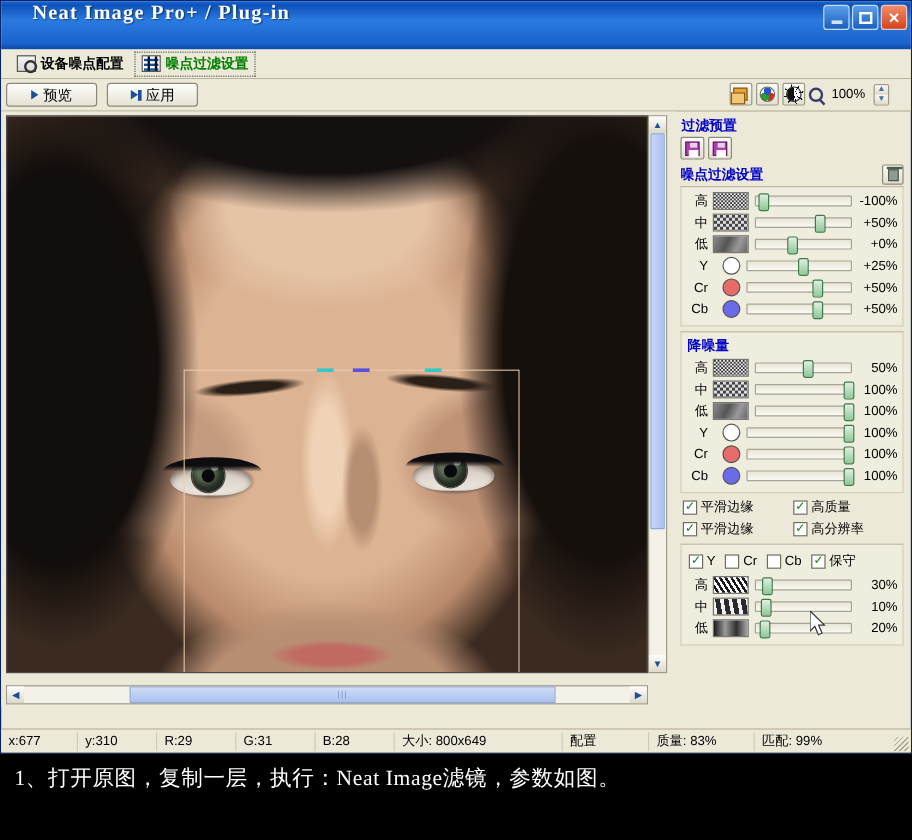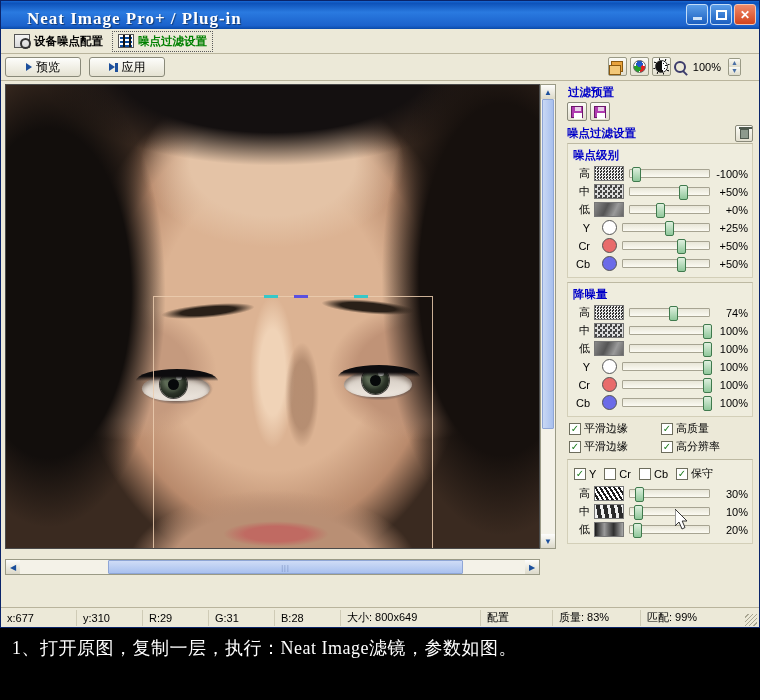--- a/index.html
+++ b/index.html
@@ -14,23 +14,23 @@
   
   #app-window {
     position: absolute; left: 0; top: 0;
     width: 760px; height: 628px;
     background: #ece9d8;
     border: 1px solid #0a246a;
   }
 
   
   #titlebar {
-    height: 28px;
+    height: 40px;
     background: linear-gradient(180deg,#1868d4 0%,#0d52ba 8%,#2a7ae0 40%,#1b62cc 88%,#0a4aa8 100%);
-    display: flex; align-items: flex-end;
+    display: flex; align-items: flex-start;
     padding: 0 2px 0 5px;
     position: relative;
   }
   #titlebar .app-icon {
     width: 17px; height: 17px; margin-right: 4px;
     flex: 0 0 auto;
     position: relative;
   }
   .flower {
     width: 15px; height: 15px; border-radius: 50%;
@@ -513,21 +513,20 @@
       </div>
 
       <div class="section-head">
         <span class="grp-title" style="margin:0">噪点过滤设置</span>
         <span class="trash">
             <span class="bin"></span>
           </span>
       </div>
 
       <div class="grp-box">
-        <div class="grp-title">噪点级别</div>
 
         <div class="srow">
           <span class="slabel">高</span>
           <span class="sthumb-img noise-hi"></span>
           <span class="track">
               <span class="knob" style="left:2%"></span>
             </span>
           <span class="sval">-100%</span>
         </div>
         <div class="srow">
@@ -574,21 +573,21 @@
 
       <div class="grp-box">
         <div class="grp-title">降噪量</div>
 
         <div class="srow">
           <span class="slabel">高</span>
           <span class="sthumb-img noise-hi"></span>
           <span class="track">
               <span class="knob" style="left:49%"></span>
             </span>
-          <span class="sval">74%</span>
+          <span class="sval">50%</span>
         </div>
         <div class="srow">
           <span class="slabel">中</span>
           <span class="sthumb-img noise-mid"></span>
           <span class="track">
               <span class="knob" style="left:93%"></span>
             </span>
           <span class="sval">100%</span>
         </div>
         <div class="srow">
@@ -691,21 +690,21 @@
         </div>
       </div>
     </div>
   </div>
 
   <svg id="cursor-arrow" viewBox="0 0 16 22">
     <polygon points="0,0 0,17 4,13 7,20 10,18.5 7.2,12 12,12" fill="#fff" stroke="#333" stroke-width="1"></polygon>
   </svg>
 
   <div id="statusbar">
-    <div class="st-cell" style="width:76px">x:677</div>
+    <div class="st-cell" style="width:64px">x:677</div>
     <div class="st-cell" style="width:66px">y:310</div>
     <div class="st-cell" style="width:66px">R:29</div>
     <div class="st-cell" style="width:66px">G:31</div>
     <div class="st-cell" style="width:66px">B:28</div>
     <div class="st-cell" style="width:140px">大小: 800x649</div>
     <div class="st-cell" style="width:72px">配置</div>
     <div class="st-cell" style="width:88px">质量: 83%</div>
     <div class="st-cell nb" style="width:88px">匹配: 99%</div>
     <span class="st-grip"></span>
   </div>

